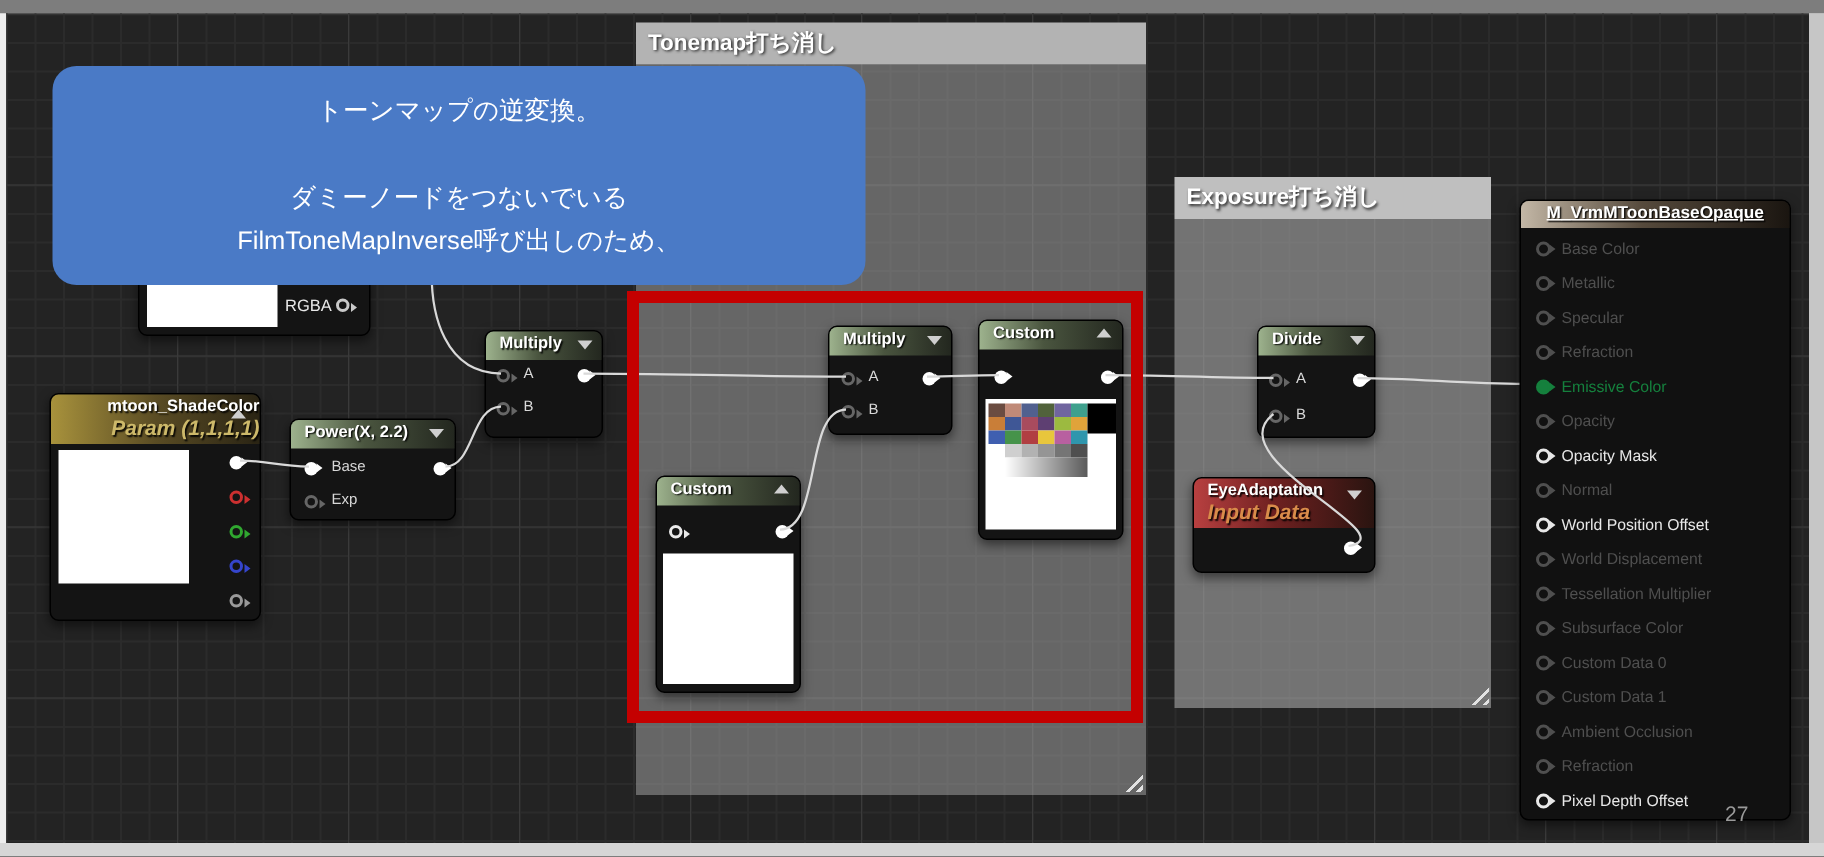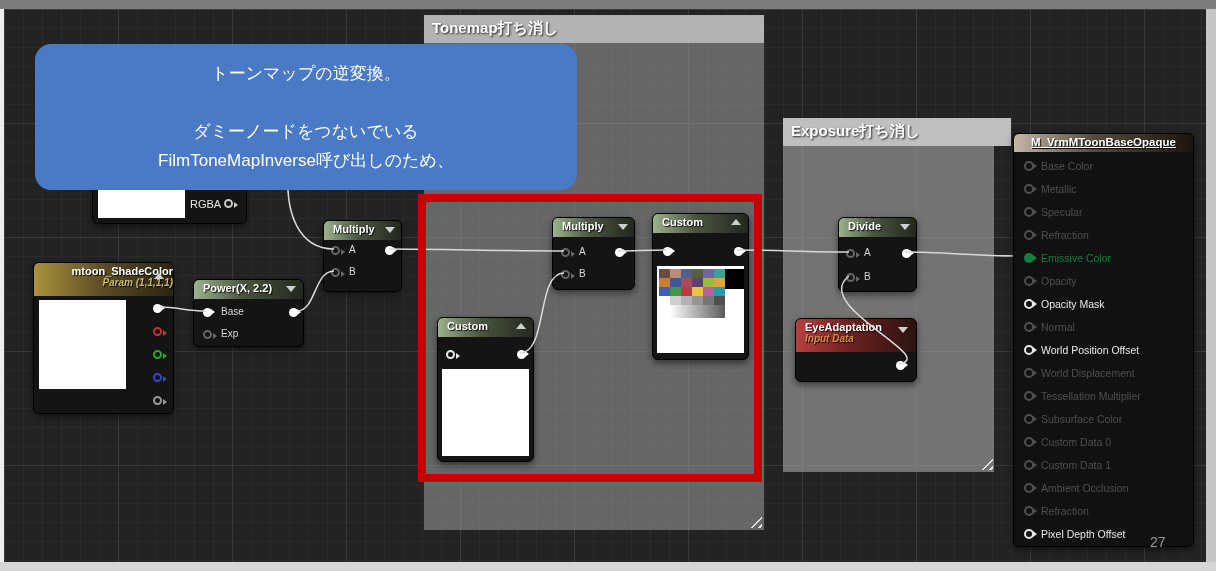--- a/index.html
+++ b/index.html
@@ -29,21 +29,21 @@
   
   .node{position:absolute;background:#141414;border:1px solid #000;border-radius:6px;
         box-shadow:0 3px 7px rgba(0,0,0,.5);}
   .nhead{position:absolute;left:0;top:0;right:0;height:17px;border-radius:5px 5px 0 0;
         font-size:11px;font-weight:bold;color:#fff;text-shadow:1px 1px 1px rgba(0,0,0,.9);
         padding:2px 0 0 9px;box-sizing:content-box;}
   .green{background:linear-gradient(to right,#9db28d,#4a553f 45%,#23271f);}
   .gold{background:linear-gradient(to right,#a8923c,#5a4c24 50%,#2a2414);}
   .red{background:linear-gradient(to right,#b84040,#6e2020 45%,#2a1410);}
   .bronze{background:linear-gradient(to right,#c3b7a6,#564a3c 45%,#1a1510);text-decoration:underline;}
-  .nsub{font-size:10px;font-style:italic;font-weight:bold;}
+  .nsub{font-size:14px;font-style:italic;font-weight:bold;}
   .tri{position:absolute;width:0;height:0;}
   .tri.down{border-left:5px solid transparent;border-right:5px solid transparent;border-top:6px solid #cfcfcf;}
   .tri.up{border-left:5px solid transparent;border-right:5px solid transparent;border-bottom:6px solid #cfcfcf;}
 
   .pin{position:absolute;width:9px;height:9px;border-radius:50%;box-sizing:border-box;}
   .pin.f{background:currentColor;}
   .pin.r{border:2px solid currentColor;background:#141414;}
   .pin::after{content:"";position:absolute;left:8px;top:1px;
     border-top:3.5px solid transparent;border-bottom:3.5px solid transparent;
     border-left:4px solid currentColor;}
@@ -86,21 +86,21 @@
   <div class="rightstrip"></div>
   <div class="bottomstrip"></div>
 
   <div class="canvas"></div>
 
   <div class="comment-body" style="left:424px;top:43px;width:340px;height:487px;background:rgba(158,158,158,.55);"></div>
   <div class="comment-head" style="left:424px;top:15px;width:340px;height:28px;background:#b3b3b3;font-size:15px;">Tonemap打ち消し</div>
   <div class="resize-handle" style="left:749px;top:515px;"></div>
 
   <div class="comment-body" style="left:783px;top:146px;width:211px;height:326px;background:rgba(168,168,168,.6);"></div>
-  <div class="comment-head" style="left:783px;top:118px;width:228px;height:28px;background:#bfbfbf;font-size:15px;">Exposure打ち消し</div>
+  <div class="comment-head" style="left:783px;top:118px;width:211px;height:28px;background:#bfbfbf;font-size:15px;">Exposure打ち消し</div>
   <div class="resize-handle" style="left:980px;top:457px;"></div>
 
   <div class="node" style="left:92px;top:184px;width:153px;height:38px;border-radius:0 0 6px 6px;">
     <div class="preview" style="left:5px;top:2px;width:87px;height:31px;"></div>
     <span class="plabel" style="left:97px;top:13px;font-size:11px;color:#e8e8e8;">RGBA</span>
     <span class="pin r" style="left:131px;top:14px;color:#c9c9c9;"></span>
   </div>
 
   <div class="node" style="left:33px;top:262px;width:139px;height:150px;text-align:right;">
     <div class="nhead gold" style="height:31px;">

